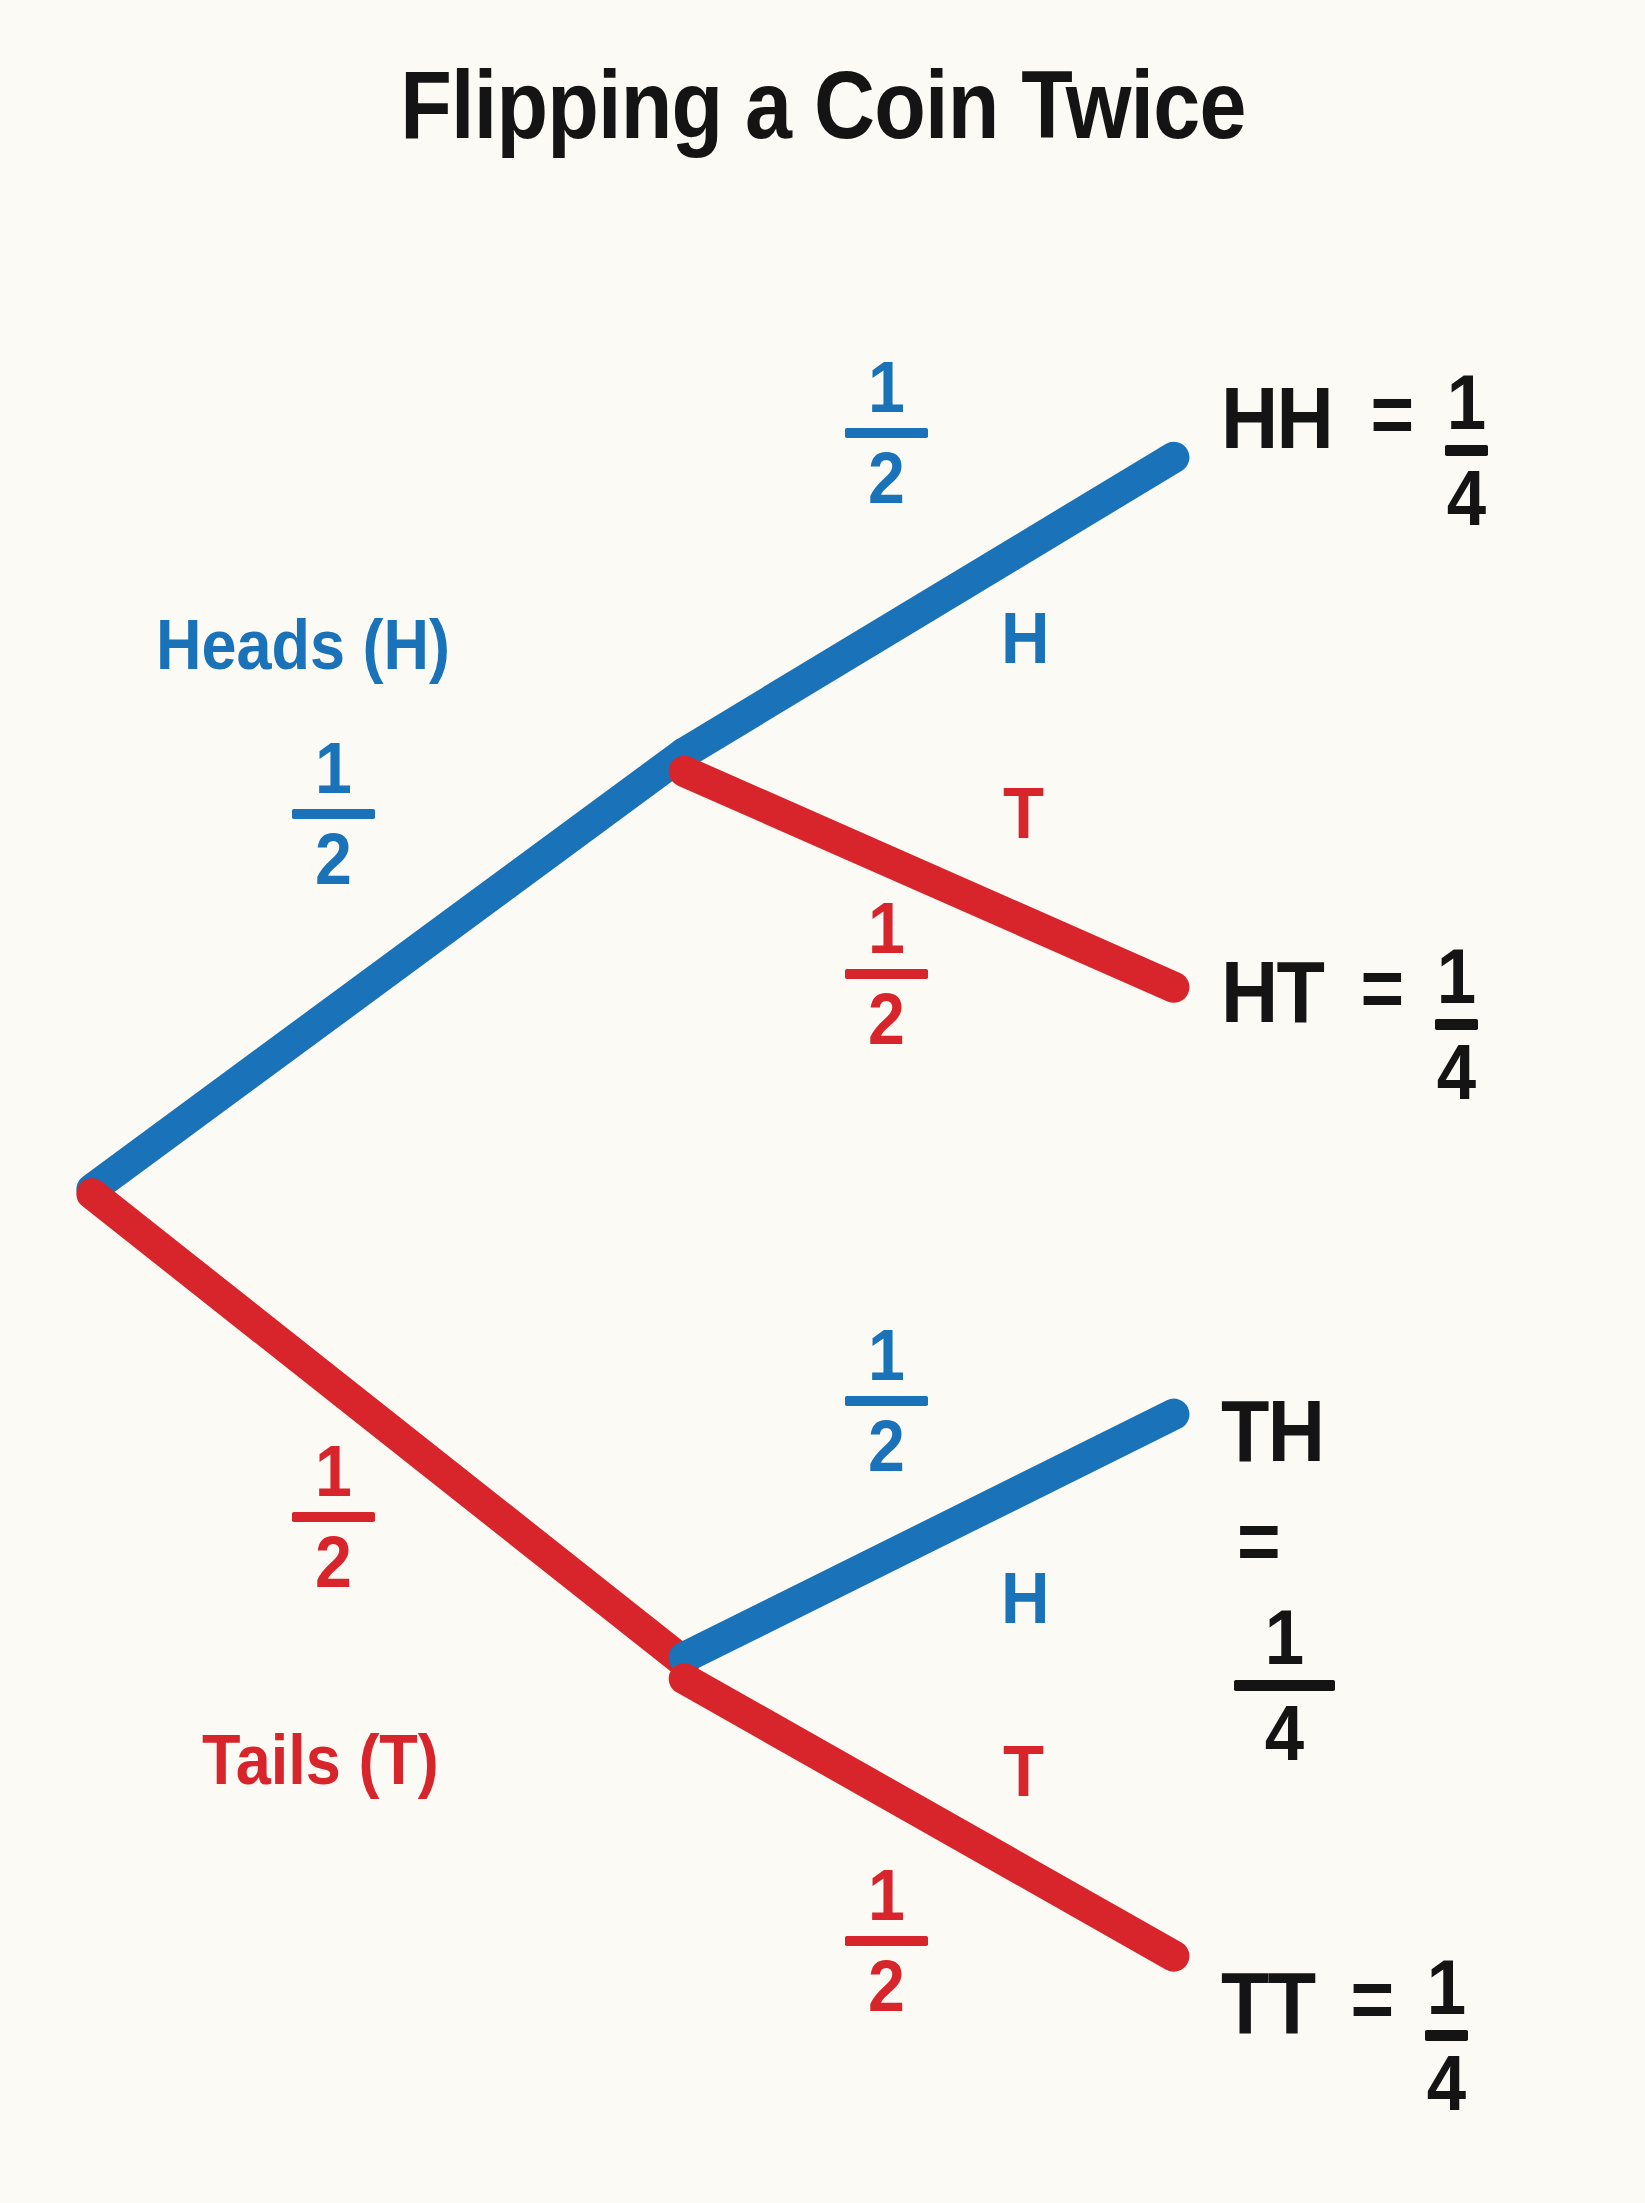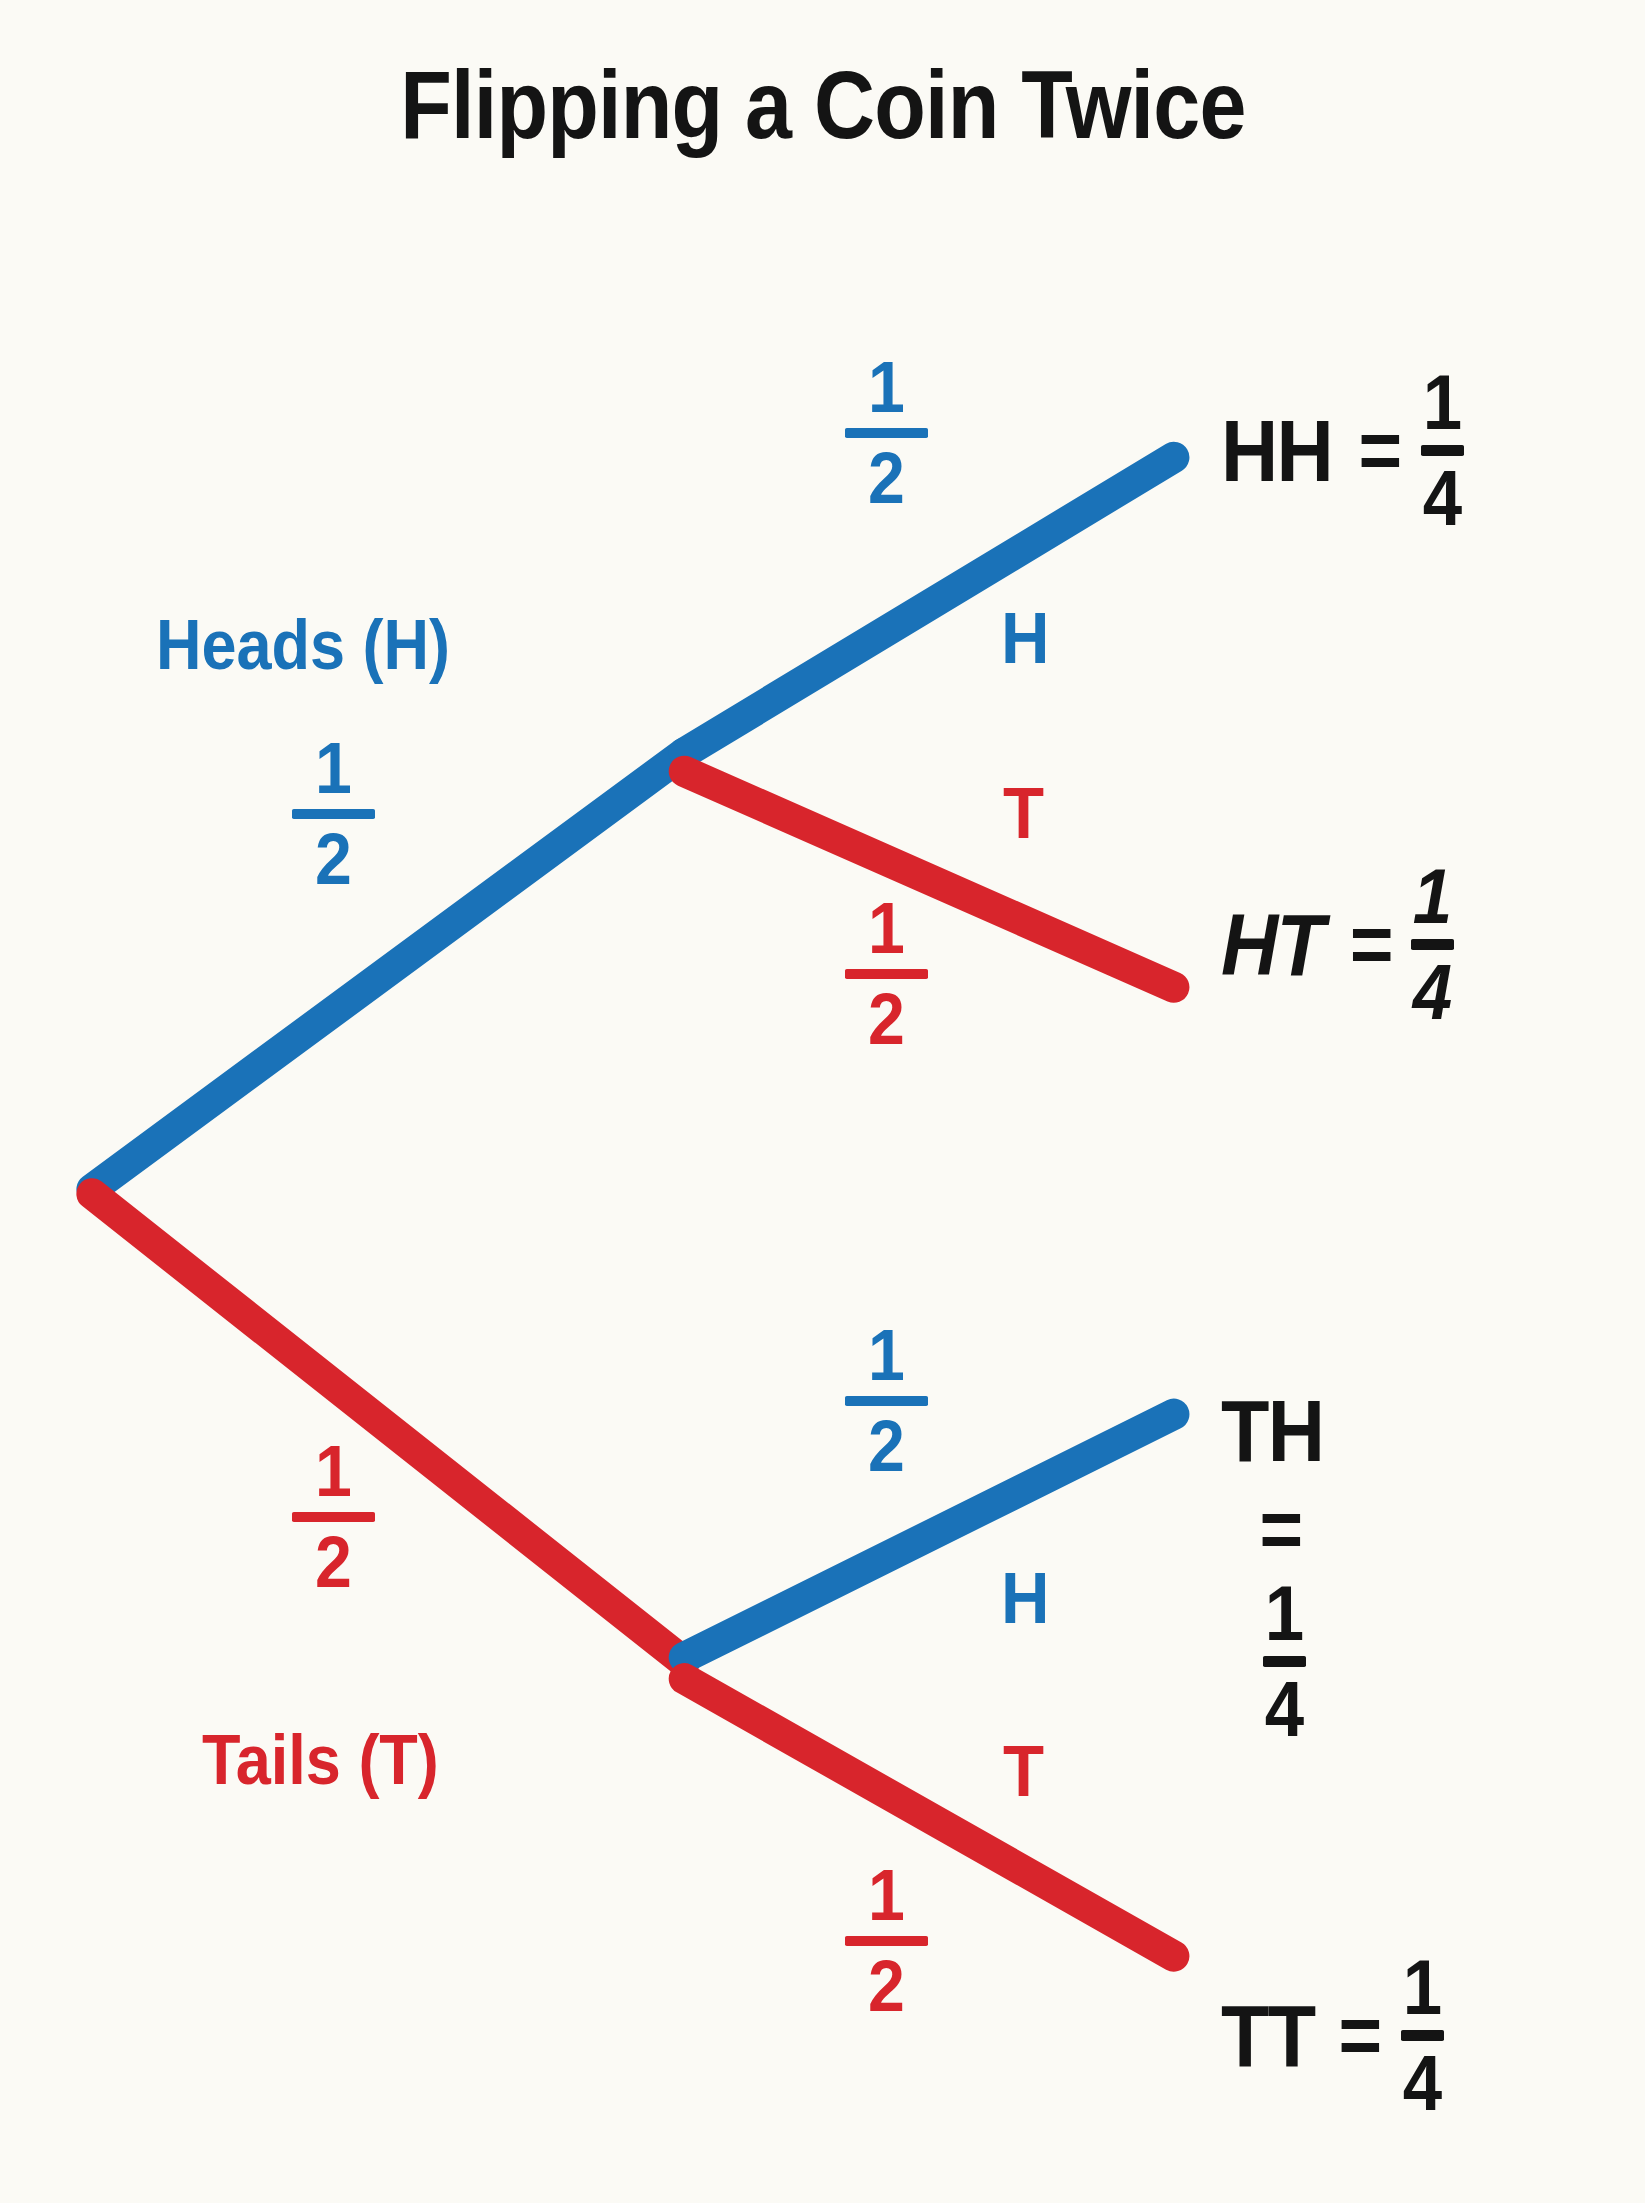--- a/index.html
+++ b/index.html
@@ -95,22 +95,22 @@
   #frac-tails { left: 292px;  top: 1438px; width: 83px; }
   #frac-hh    { left: 845px;  top: 354px;  width: 83px; }
   #frac-ht    { left: 845px;  top: 895px;  width: 83px; }
   #frac-th    { left: 845px;  top: 1322px; width: 83px; }
   #frac-tt    { left: 845px;  top: 1862px; width: 83px; }
 
   
   .outcome {
     position: absolute;
     display: flex;
-    align-items: center;
     color: #141414;
+    gap: 12px;
   }
   .outcome .code {
     font-size: 88px;
     font-weight: bold;
     letter-spacing: -1.8px;
     transform: scaleX(0.90);
     transform-origin: 0 50%;
     font-family: "Liberation Sans", sans-serif;
   }
   .outcome .eq {
@@ -136,21 +136,21 @@
     font-family: "Liberation Sans", sans-serif;
   }
   .outcome .ofrac .bar {
     display: block;
     height: 11px;
     background: #141414;
     margin: 7.3px 0;
     border-radius: 1.8px;
   }
   #out-hh { left: 1221px; top: 367px; }
-  #out-ht { left: 1221px; top: 861px; font-style: italic; }
+  #out-ht { left: 1221px; top: 941px; }
   #out-th { left: 1221px; top: 1380px; flex-direction: column; }
   #out-tt { left: 1221px; top: 1952px; }
 </style>
 </head>
 <body>
 
 <div id="stage">
 
   <svg class="tree" viewBox="0 0 1792 2400">
 

